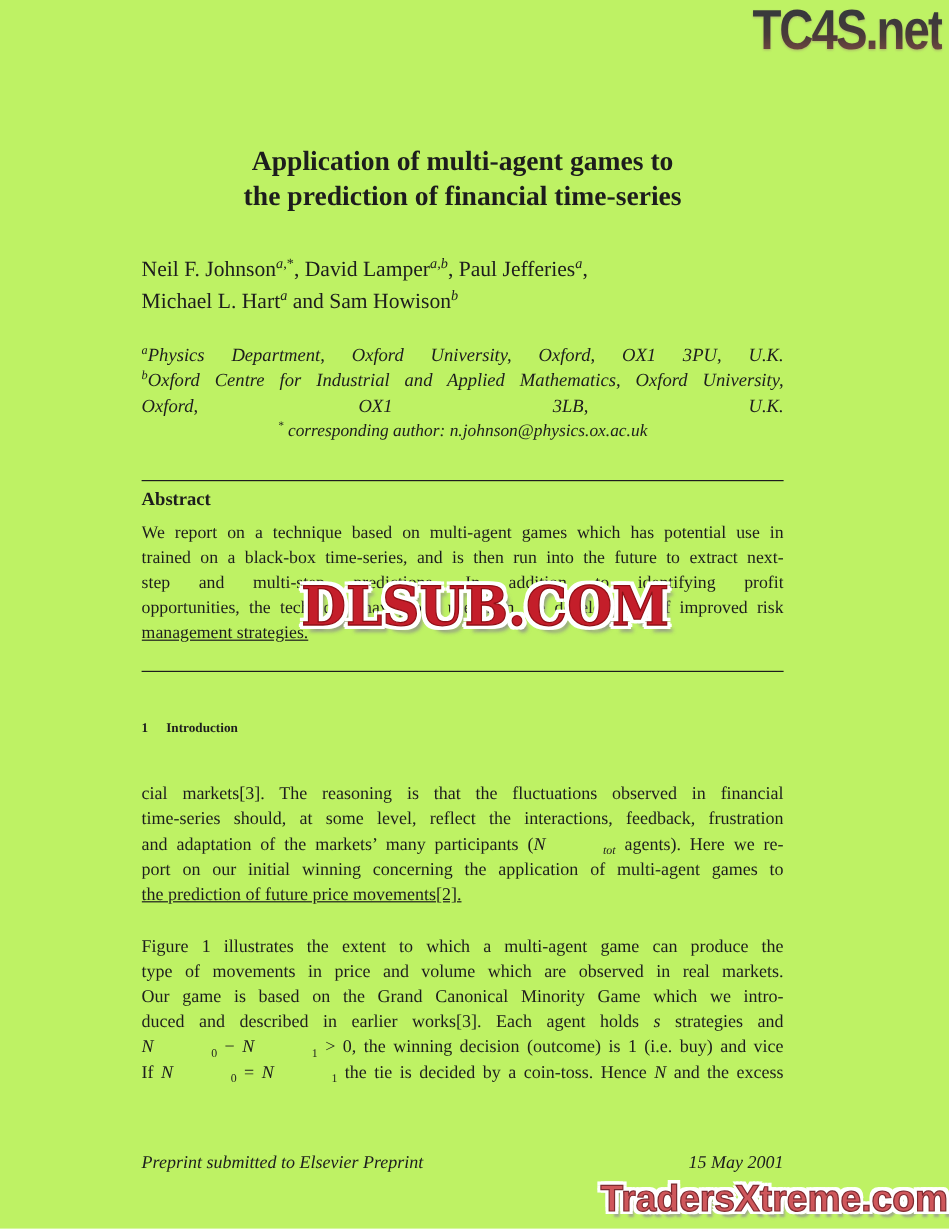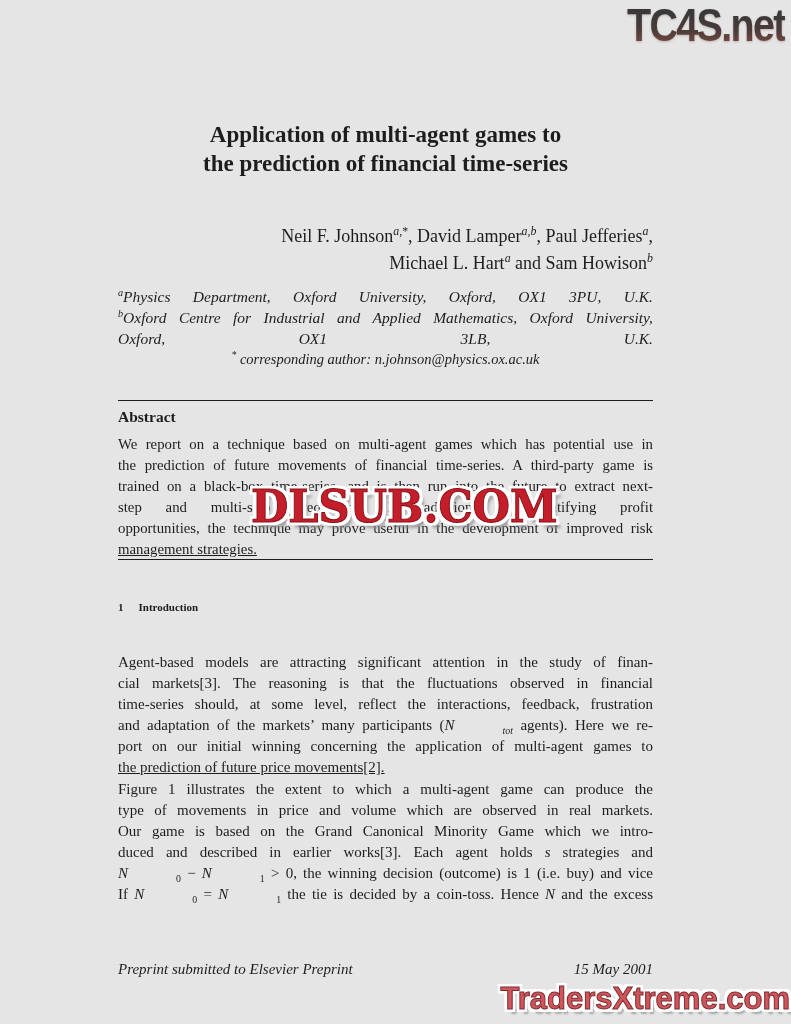--- a/index.html
+++ b/index.html
@@ -1,17 +1,17 @@
 <!DOCTYPE html>
 <html><head>
 <meta charset="utf-8">
 <style>
   html,body{margin:0;padding:0;background:#ffffff;}
   .page{
-    position:relative;width:791px;height:1024px;background:#e5e5e5;overflow:hidden;
+    position:relative;width:791px;height:1024px;background:#bef264;overflow:hidden;
     font-family:"Liberation Serif","DejaVu Serif",serif;color:#1d1d1d;
   }
   .col{position:absolute;left:118px;width:535px;}
   
   .wm-top{
     position:absolute;top:0px;right:6px;z-index:6;
     font-family:"Liberation Sans","DejaVu Sans",sans-serif;
     font-weight:700;font-size:47px;letter-spacing:-2px;line-height:50px;
     background:linear-gradient(to bottom,#39393b 28%,#4a3b39 60%,#7b4a42 92%);
     -webkit-background-clip:text;background-clip:text;color:transparent;
@@ -35,21 +35,21 @@
     font-family:"Liberation Sans","DejaVu Sans",sans-serif;
     font-weight:700;font-size:31px;line-height:36px;letter-spacing:0px;
     color:#cf575b;-webkit-text-stroke:1px #7e2a30;
     text-shadow:
       -3px -3px 0 #fff,3px -3px 0 #fff,-3px 3px 0 #fff,3px 3px 0 #fff,
       -3px 0 0 #fff,3px 0 0 #fff,0 -3px 0 #fff,0 3px 0 #fff,
       4px 5px 2px rgba(150,150,150,0.8);
   }
   
   .title{top:120px;text-align:center;font-weight:700;font-size:23px;line-height:29px;}
-  .authors{top:223px;text-align:right;font-size:18px;line-height:27px;}
+  .authors{top:211px;text-align:left;font-size:18px;line-height:27px;}
   .affil{top:286px;text-align:center;font-style:italic;font-size:15.5px;line-height:22.5px;}
   .corresp{top:349px;text-align:center;font-style:italic;font-size:14.5px;line-height:20px;}
   sup{font-size:66%;line-height:0;vertical-align:super;}
   sub{font-size:66%;line-height:0;vertical-align:sub;padding-left:48px;}
   .rule{position:absolute;left:118px;width:535px;border-top:1.4px solid #1d1d1d;height:0;}
   .rule1{top:400px;}
   .rule2{top:559px;}
   .abs-head{top:408px;font-weight:700;font-size:15.5px;}
   .abs-body{top:434px;font-size:14.8px;}
   .section{top:601px;font-weight:700;font-size:11px;}
@@ -85,35 +85,33 @@
     </div>
 
   <div class="col corresp"><sup>*</sup> corresponding author: n.johnson@physics.ox.ac.uk</div>
 
   <div class="rule rule1"></div>
 
   <div class="col abs-head">Abstract</div>
 
   <div class="col abs-body">
       <div class="jl">We report on a technique based on multi-agent games which has potential use in</div>
-      <div class="jl">the prediction of future movements of financial time-series. A third-party game is</div>
       <div class="jl">trained on a black-box time-series, and is then run into the future to extract next-</div>
       <div class="jl">step and multi-step predictions. In addition to identifying profit</div>
       <div class="jl">opportunities, the technique may prove useful in the development of improved risk</div>
       <div class="jl last">management strategies.</div>
     </div>
 
   <div class="rule rule2"></div>
 
   <div class="col section">
     <span class="num">1</span><span>Introduction</span>
   </div>
 
   <div class="col para1">
-      <div class="jl">Agent-based models are attracting significant attention in the study of finan-</div>
       <div class="jl">cial markets[3]. The reasoning is that the fluctuations observed in financial</div>
       <div class="jl">time-series should, at some level, reflect the interactions, feedback, frustration</div>
       <div class="jl">and adaptation of the markets’ many participants (<i>N</i><sub><i>tot</i></sub> agents). Here we re-</div>
       <div class="jl">port on our initial winning concerning the application of multi-agent games to</div>
       <div class="jl last">the prediction of future price movements[2].</div>
     </div>
 
   <div class="col para2">
       <div class="jl">Figure 1 illustrates the extent to which a multi-agent game can produce the</div>
       <div class="jl">type of movements in price and volume which are observed in real markets.</div>

